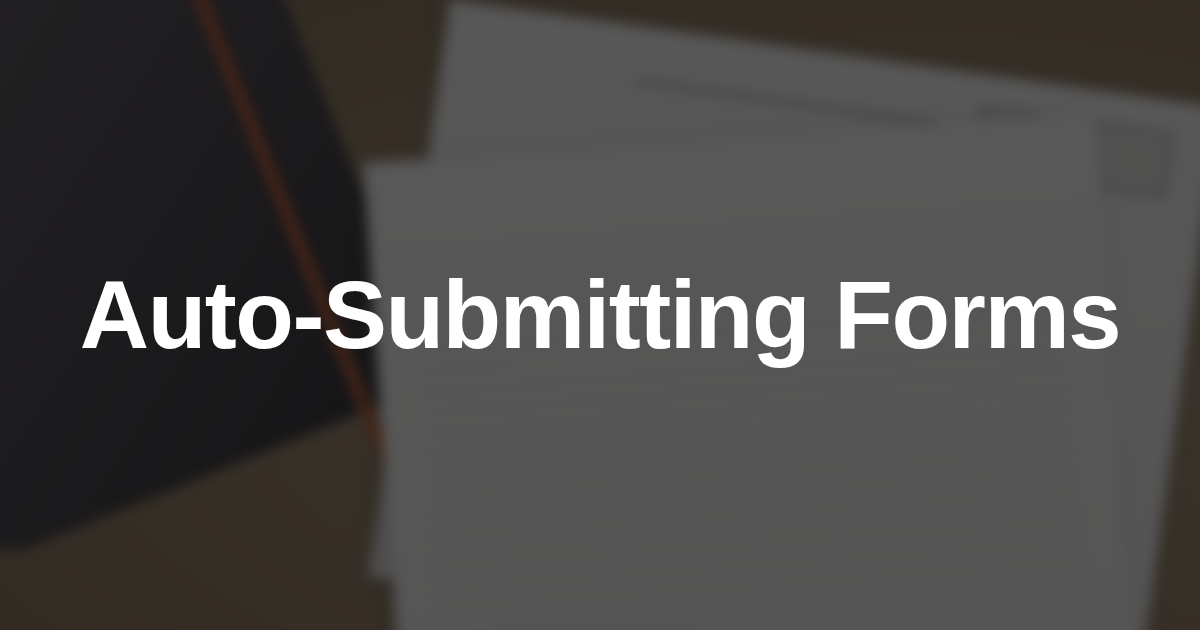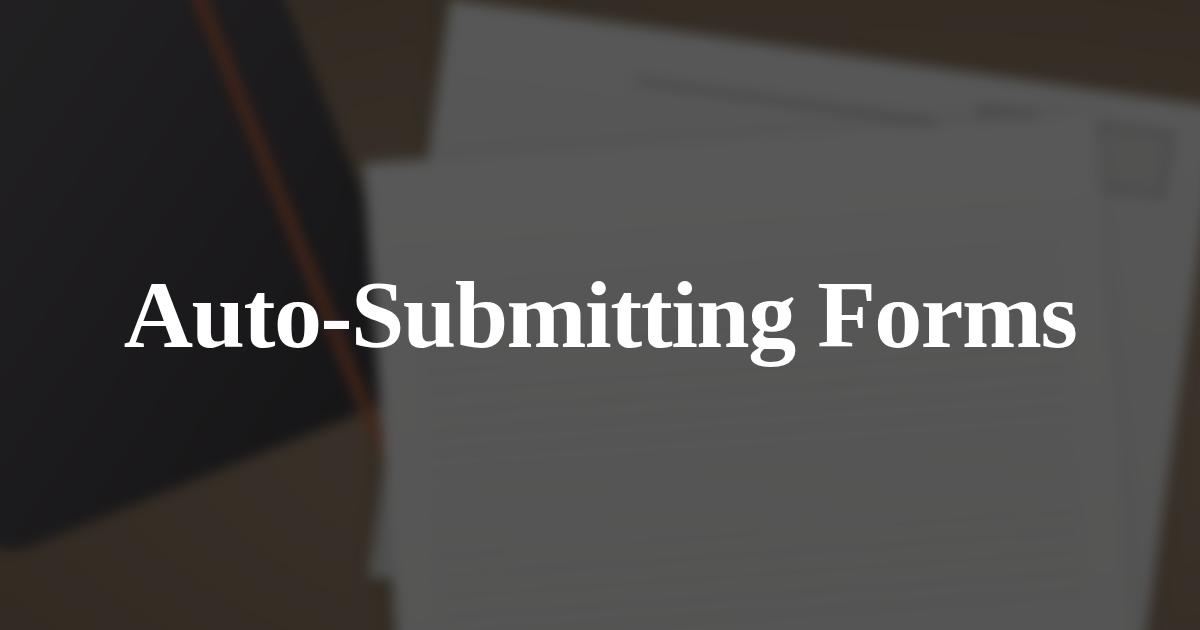--- a/index.html
+++ b/index.html
@@ -15,21 +15,20 @@
       font-family: -apple-system, BlinkMacSystemFont, "Segoe UI", Helvetica, Arial, sans-serif;
     }
     
     .hero-container {
       position: relative;
       width: 100%;
       height: 100%;
       display: flex;
       align-items: center;
       justify-content: center;
-      font-family: Liberation Serif, serif;
     }
     
     .background-scene {
       position: absolute;
       inset: 0;
       background: linear-gradient(135deg, #8a7355 0%, #a08968 30%, #b09878 100%);
       filter: blur(6px);
       transform: scale(1.08);
     }
     

